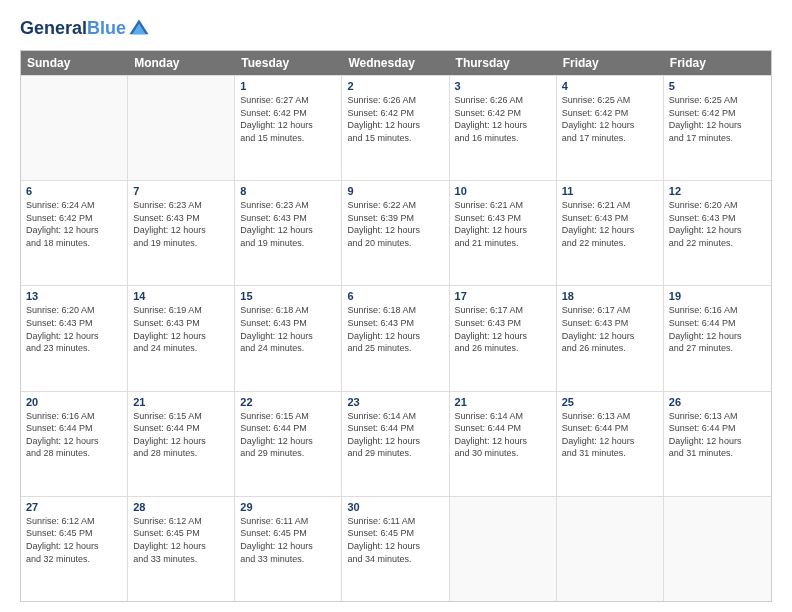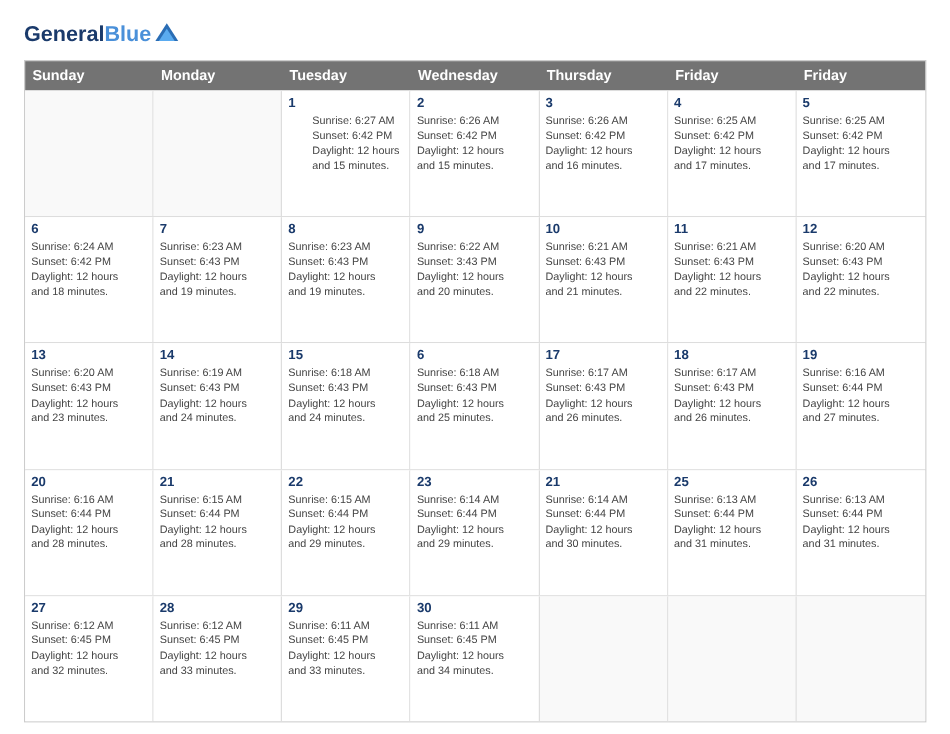--- a/index.html
+++ b/index.html
@@ -141,21 +141,21 @@
         <div class="day-header">Thursday</div>
         <div class="day-header">Friday</div>
         <div class="day-header">Friday</div>
       </div>
     <div class="calendar-body">
     <div class="week-row">
           <div class="day-cell empty"></div>
           <div class="day-cell empty"></div>
           <div class="day-cell">
             <span class="day-num">1</span>
-            <div class="day-info" style="white-space: pre-line; margin-left: 20px;">Sunrise: 6:27 AM
+            <div class="day-info" style="white-space: pre-line;">Sunrise: 6:27 AM
 Sunset: 6:42 PM
 Daylight: 12 hours
 and 15 minutes.</div>
           </div>
           <div class="day-cell">
             <span class="day-num">2</span>
             <div class="day-info" style="white-space: pre-line;">Sunrise: 6:26 AM
 Sunset: 6:42 PM
 Daylight: 12 hours
 and 15 minutes.</div>
@@ -200,21 +200,21 @@
           <div class="day-cell">
             <span class="day-num">8</span>
             <div class="day-info" style="white-space: pre-line;">Sunrise: 6:23 AM
 Sunset: 6:43 PM
 Daylight: 12 hours
 and 19 minutes.</div>
           </div>
           <div class="day-cell">
             <span class="day-num">9</span>
             <div class="day-info" style="white-space: pre-line;">Sunrise: 6:22 AM
-Sunset: 3:43 PM
+Sunset: 6:39 PM
 Daylight: 12 hours
 and 20 minutes.</div>
           </div>
           <div class="day-cell">
             <span class="day-num">10</span>
             <div class="day-info" style="white-space: pre-line;">Sunrise: 6:21 AM
 Sunset: 6:43 PM
 Daylight: 12 hours
 and 21 minutes.</div>
           </div>

